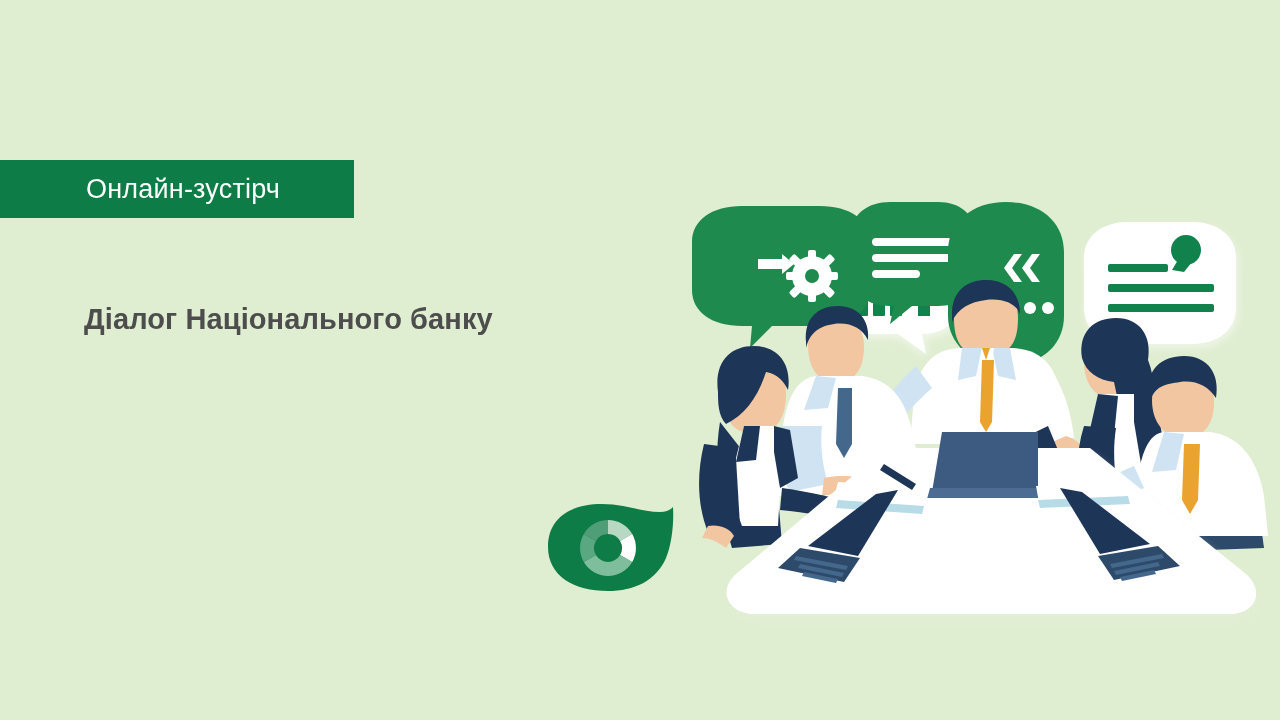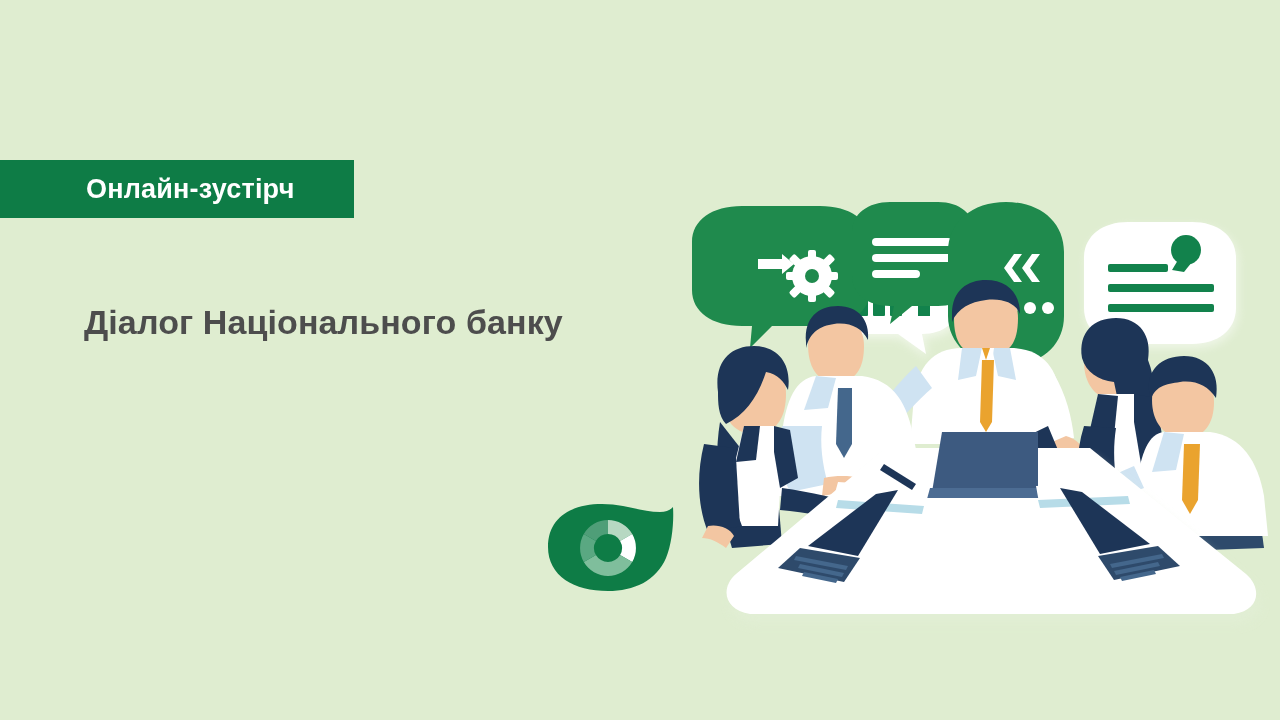--- a/index.html
+++ b/index.html
@@ -16,31 +16,31 @@
     position:absolute;left:0;top:160px;
     height:58px;width:354px;
     background:#0e7c46;
     display:flex;align-items:center;
     box-sizing:border-box;
     padding-left:86px;
   }
   .badge-label{
     color:#ffffff;
     font-size:27px;
-    font-weight:bold;
+    font-weight:normal;
     letter-spacing:.2px;
     white-space:nowrap;
   }
 
   
   .headline{
     position:absolute;left:84px;top:300px;
     width:640px;
     color:#4d4d4d;
-    font-size:34px;
+    font-size:29px;
     font-weight:bold;
     line-height:1.33;
     letter-spacing:.1px;
   }
   .headline .ln{display:block;}
 
   
   .logo{
     position:absolute;left:540px;top:492px;
     width:136px;height:104px;

